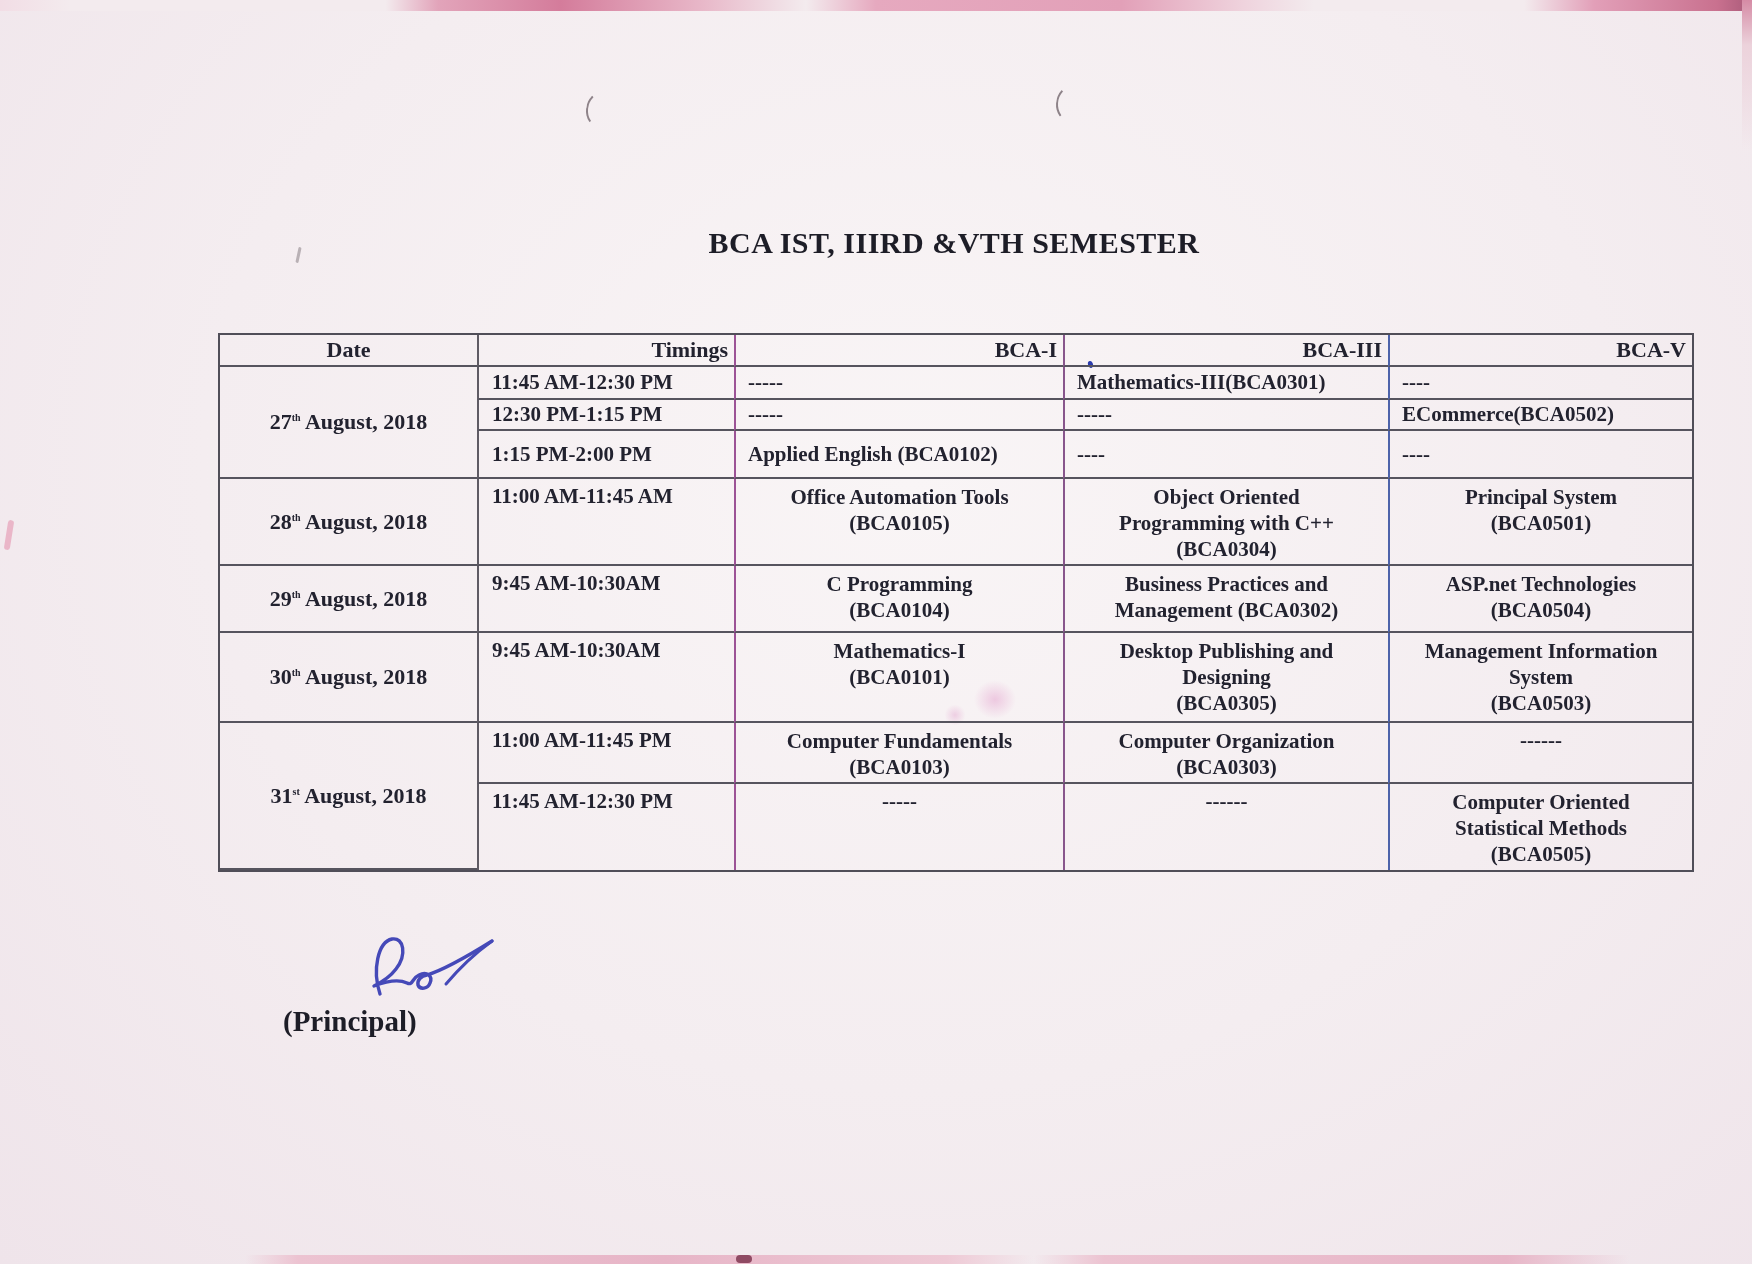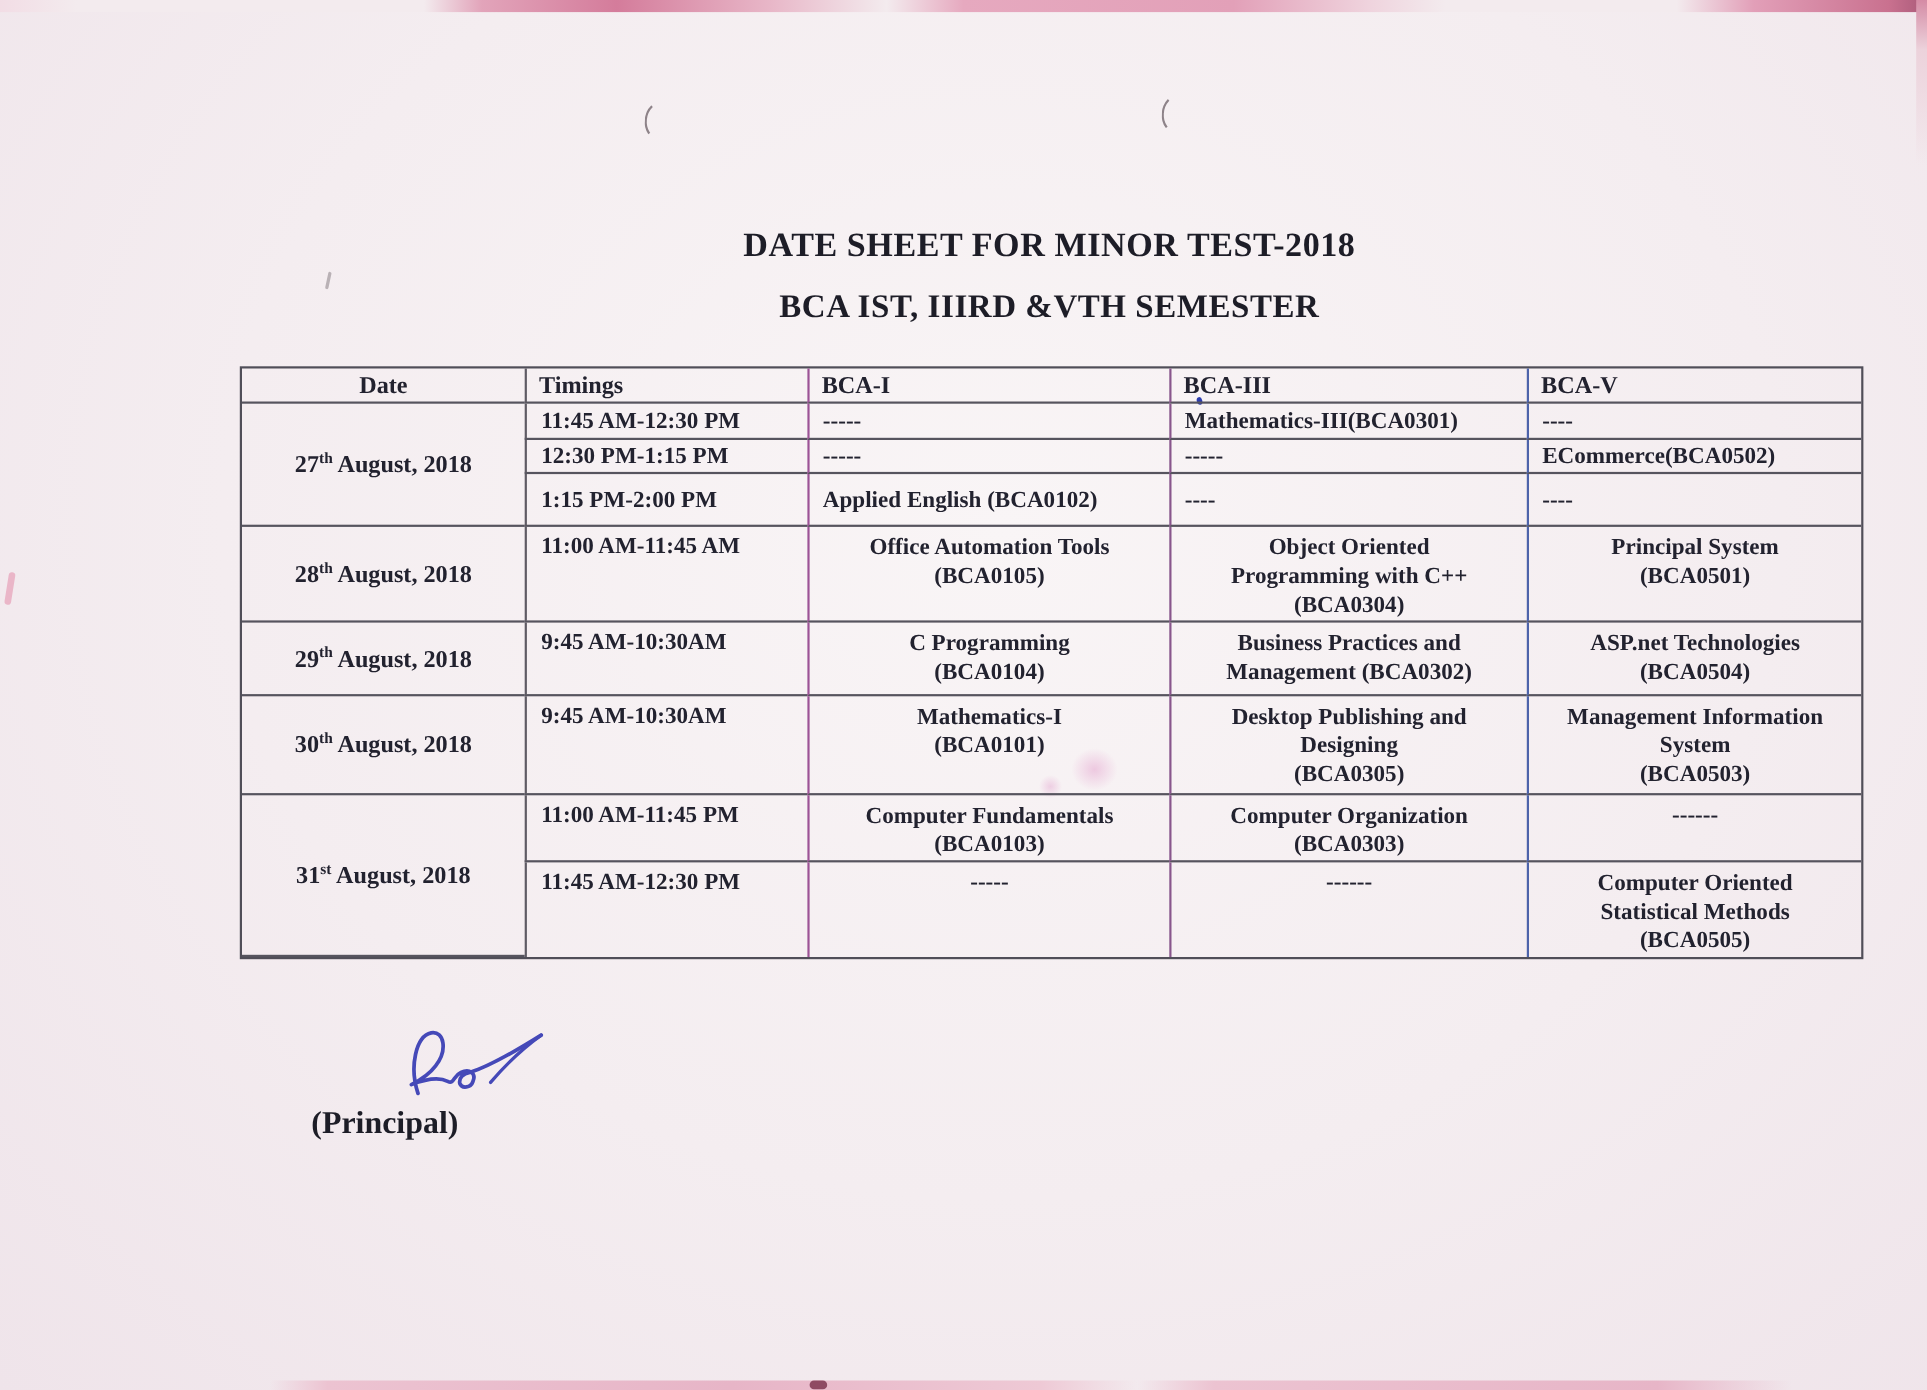--- a/index.html
+++ b/index.html
@@ -35,50 +35,49 @@
   table.sheet{position:absolute;left:218px;top:333px;width:1472px;
     border-collapse:separate;border-spacing:0;table-layout:fixed;
     border:2px solid #504e58;}
   .sheet td{box-sizing:border-box;color:#22222f;font-weight:700;font-size:21px;
     border-bottom:2px solid #56545e;padding:2px 6px;vertical-align:middle;}
   .sheet tr:last-child td{border-bottom:none;}
   td.bl-t{border-left:2px solid #5f5b64;}
   td.bl-1{border-left:2px solid #9c5396;}
   td.bl-3{border-left:2px solid #88568c;}
   td.bl-5{border-left:2px solid #4d63aa;}
-  td.hdr{font-size:22px;text-align:left;padding-left:11px;}
+  td.hdr{font-size:22px;text-align:right;padding-left:11px;}
   td.hdr.hdr-date{text-align:center;padding-left:6px;}
   td.date{text-align:center;vertical-align:middle;font-size:22px;}
   td.left{text-align:left;padding-left:12px;}
   td.timing{text-align:left;padding-left:13px;white-space:nowrap;}
   td.top{vertical-align:top;padding-top:5px;margin-top:38px;}
   td.subj{text-align:center;white-space:pre-line;line-height:1.24;vertical-align:top;padding-top:5px;}
   td.cdash{text-align:center;vertical-align:top;padding-top:5px;}
-  sup{font-size:14px;line-height:0;}
+  sup{font-size:10px;line-height:0;}
 
   .sig{position:absolute;left:362px;top:930px;}
   .principal{position:absolute;left:283px;top:1005px;font-size:29px;font-weight:700;color:#1d1d27;}
 </style>
 </head>
 <body>
 
 <div class="scan-top"></div>
 <div class="scan-right"></div>
 <div class="scan-bottom"></div>
 <div class="scan-bottom-dot"></div>
 <div class="scan-left-mark"></div>
 <div class="hole h1"></div>
 <div class="hole h2"></div>
 <div class="ink-dot"></div>
 <div class="stray-mark"></div>
 <div class="smudge"></div>
 <div class="smudge2"></div>
 
 <div class="titles">
-  <div class="doc-title">DATE SHEET FOR MINOR TEST-2018</div>
   <div class="doc-subtitle">BCA IST, IIIRD &amp;VTH SEMESTER</div>
 </div>
 
 <table class="sheet">
   <colgroup>
     <col style="width:257px">
       <col style="width:257px">
       <col style="width:329px">
       <col style="width:325px">
       <col style="width:304px">

